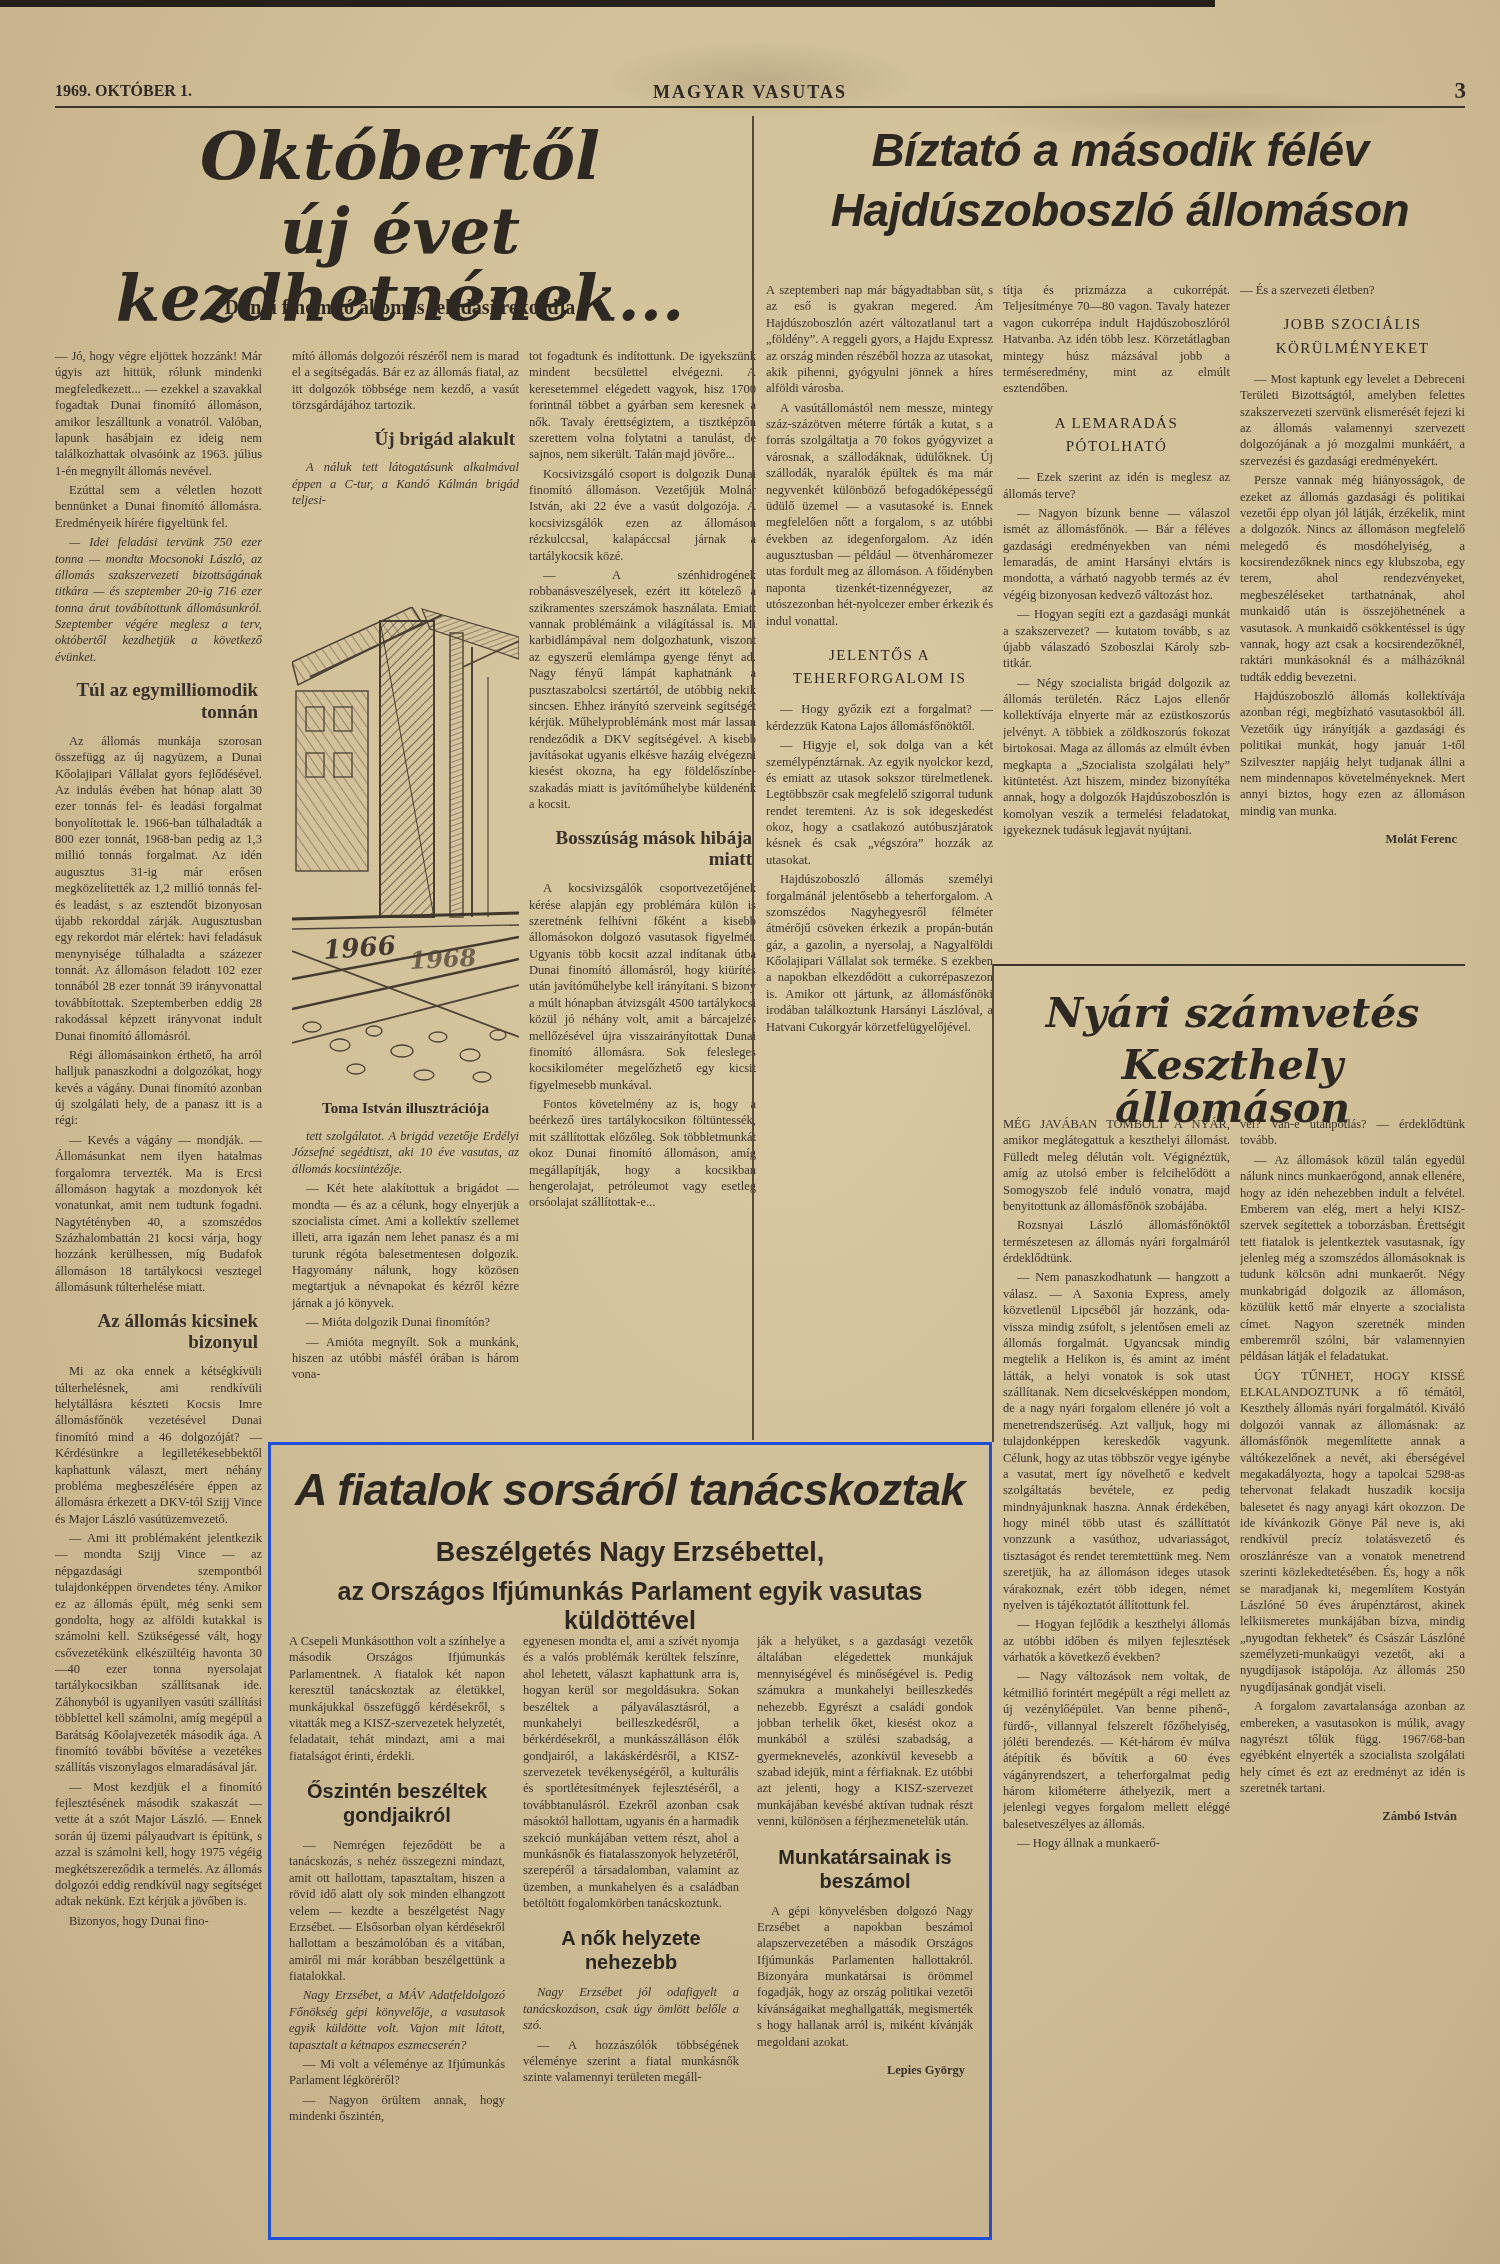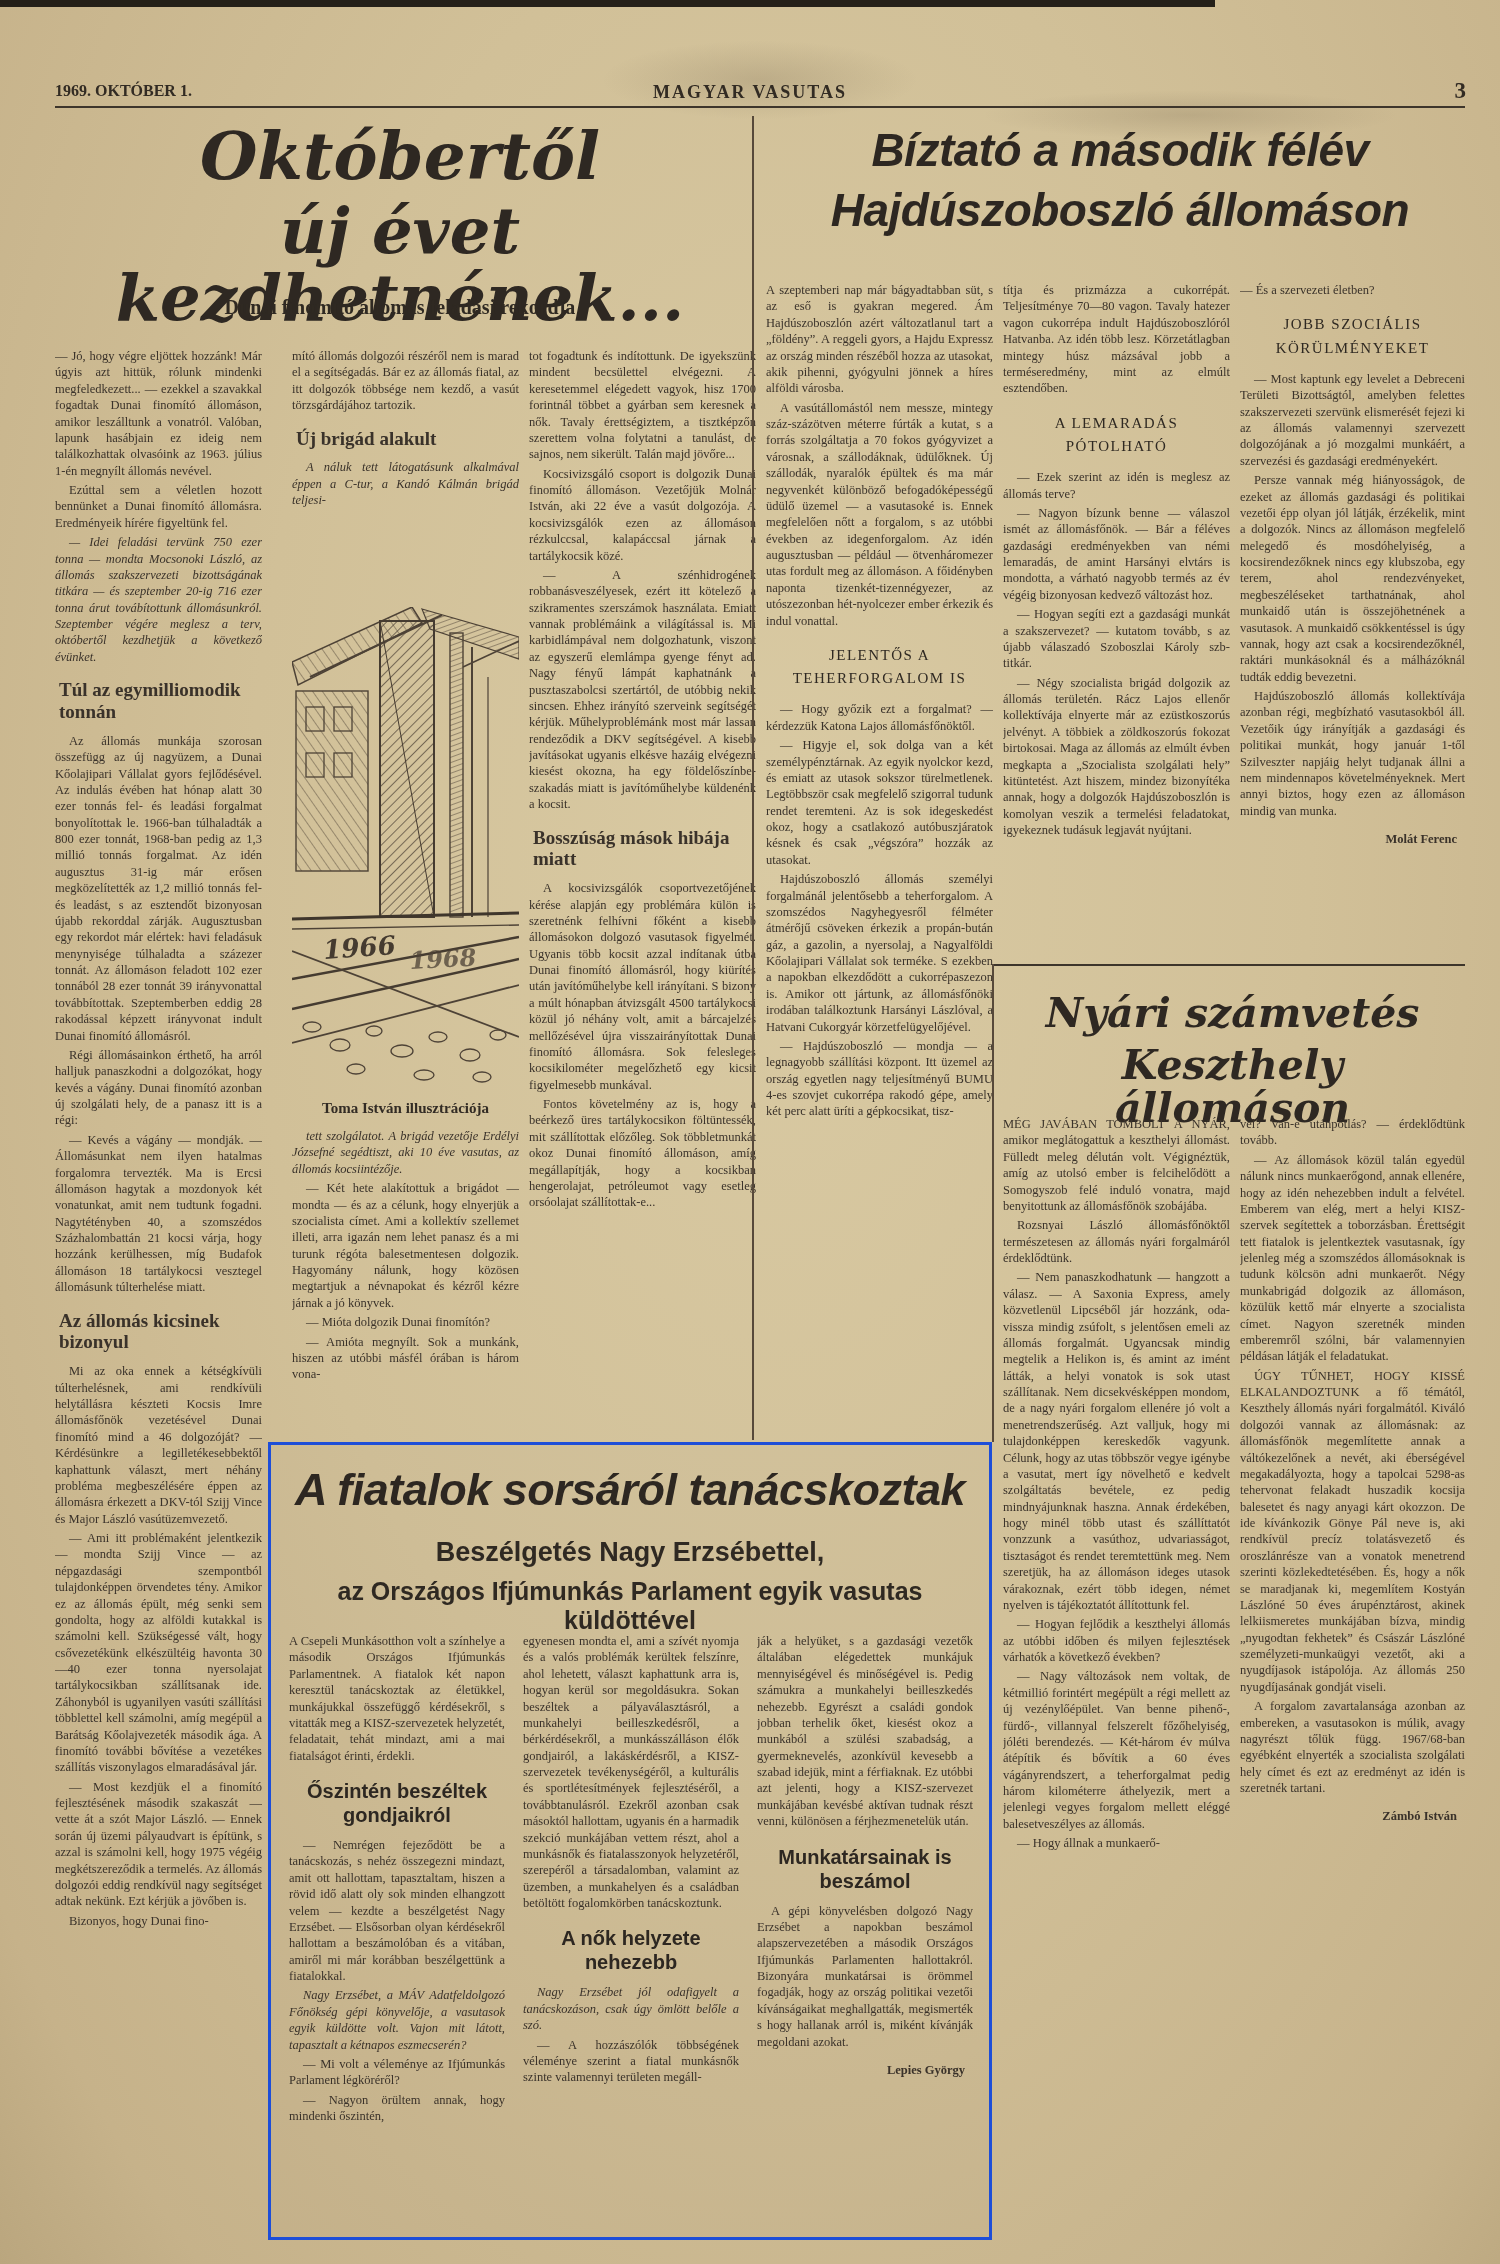--- a/index.html
+++ b/index.html
@@ -23,21 +23,21 @@
   
   .col{
     position:absolute;overflow:hidden;
     font-size:12.5px;line-height:1.31;text-align:justify;
     color:#3a322a;
   }
   .blk{margin:0 0 3px 0;}
   .blk.p{text-indent:14px;}
   .blk.pf{text-indent:0;}
   .blk.pi{font-style:italic;text-indent:14px;}
-  .blk.h{font-weight:bold;text-align:left;text-indent:0;font-size:19px;line-height:1.15;margin:14px 4px 10px;}
+  .blk.h{font-weight:bold;text-align:right;text-indent:0;font-size:19px;line-height:1.15;margin:14px 4px 10px;}
   .blk.hc{font-weight:normal;text-align:center;text-indent:0;font-size:15px;letter-spacing:1.5px;line-height:1.55;margin:15px 2px 11px;color:#2f2922;}
   .blk.hs{font-family:"Liberation Sans", sans-serif;font-weight:bold;text-align:center;text-indent:0;font-size:20px;line-height:1.2;margin:15px 0 10px;color:#2d2721;}
   .blk.by{text-align:right;font-weight:bold;text-indent:0;margin-top:12px;padding-right:8px;}
   .caption{font-weight:bold;text-align:center;font-size:15px;color:#322b24;}
   .boxframe{border:3px solid #1d4ed8;background:rgba(0,0,0,0.012);}
 </style>
 </head>
 <body>
 
 <div class="abs scan-bar" style="left:0;top:0;width:1215px;height:7px;"></div>
@@ -152,21 +152,20 @@
 <div class="abs head-sans-ital" style="left:782px;top:122px;width:676px;font-size:46px;">Bíztató a második félév</div>
 <div class="abs head-sans-ital" style="left:782px;top:182px;width:676px;font-size:46px;font-style:italic;">Hajdúszoboszló állomáson</div>
 
 <div class="col" style="left:766px;top:282px;width:227px;height:1152px;">
     <div class="blk pf">A szeptemberi nap már bágyadtabban süt, s az eső is gyakran megered. Ám Hajdúszoboszlón azért változatlanul tart a „földény”. A reggeli gyors, a Hajdu Expressz az ország minden részéből hozza az utasokat, akik pihenni, gyógyulni jönnek a híres alföldi városba.</div>
     <div class="blk p">A vasútállomástól nem messze, mintegy száz-százötven méterre fúrták a kutat, s a forrás szolgáltatja a 70 fokos gyógyvizet a városnak, a szállodáknak, üdülőknek. Új szállodák, nyaralók épültek és ma már negyvenkét különböző befogadóképességű üdülő üzemel — a vasutasoké is. Ennek megfelelően nőtt a forgalom, s az utóbbi években az idegenforgalom. Az idén augusztusban — például — ötvenháromezer utas fordult meg az állomáson. A főidényben naponta tizenkét-tizennégyezer, az utószezonban hét-nyolcezer ember érkezik és indul vonattal.</div>
     <div class="blk hc">JELENTŐS A TEHERFORGALOM IS</div>
     <div class="blk p">— Hogy győzik ezt a forgalmat? — kérdezzük Katona Lajos állomásfőnöktől.</div>
     <div class="blk p">— Higyje el, sok dolga van a két személypénztárnak. Az egyik nyolckor kezd, és emiatt az utasok sokszor türelmetlenek. Legtöbbször csak megfelelő szigorral tudunk rendet teremteni. Az is sok idegeskedést okoz, hogy a csatlakozó autóbuszjáratok késnek és csak „végszóra” hozzák az utasokat.</div>
     <div class="blk p">Hajdúszoboszló állomás személyi forgalmánál jelentősebb a teherforgalom. A szomszédos Nagyhegyesről félméter átmérőjű csöveken érkezik a propán-bután gáz, a gazolin, a nyersolaj, a Nagyalföldi Kőolajipari Vállalat sok terméke. S ezekben a napokban elkezdődött a cukorrépaszezon is. Amikor ott jártunk, az állomásfőnöki irodában találkoztunk Harsányi Lászlóval, a Hatvani Cukorgyár körzetfelügyelőjével.</div>
-    <div class="blk p">— Hajdúszoboszló — mondja — a legnagyobb szállítási központ. Itt üzemel az ország egyetlen nagy teljesítményű BUMU 4-es szovjet cukorrépa rakodó gépe, amely két perc alatt üríti a gépkocsikat, tisz-</div>
   </div>
 <div class="col" style="left:1003px;top:282px;width:227px;height:676px;">
     <div class="blk pf">títja és prizmázza a cukorrépát. Teljesítménye 70—80 vagon. Tavaly hatezer vagon cukorrépa indult Hajdúszoboszlóról Hatvanba. Az idén több lesz. Körzetátlagban mintegy húsz mázsával jobb a terméseredmény, mint az elmúlt esztendőben.</div>
     <div class="blk hc">A LEMARADÁS PÓTOLHATÓ</div>
     <div class="blk p">— Ezek szerint az idén is meglesz az állomás terve?</div>
     <div class="blk p">— Nagyon bízunk benne — válaszol ismét az állomásfőnök. — Bár a féléves gazdasági eredményekben van némi lemaradás, de amint Harsányi elvtárs is mondotta, a várható nagyobb termés az év végéig bizonyosan kedvező változást hoz.</div>
     <div class="blk p">— Hogyan segíti ezt a gazdasági munkát a szakszervezet? — kutatom tovább, s az újabb válaszadó Szoboszlai Károly szb-titkár.</div>
     <div class="blk p">— Négy szocialista brigád dolgozik az állomás területén. Rácz Lajos ellenőr kollektívája elnyerte már az ezüstkoszorús jelvényt. A többiek a zöldkoszorús fokozat birtokosai. Maga az állomás az elmúlt évben megkapta a „Szocialista szolgálati hely” kitüntetést. Azt hiszem, mindez bizonyítéka annak, hogy a dolgozók Hajdúszoboszlón is komolyan veszik a termelési feladatokat, igyekeznek tudásuk legjavát nyújtani.</div>
   </div>
 <div class="col" style="left:1240px;top:282px;width:225px;height:676px;">

